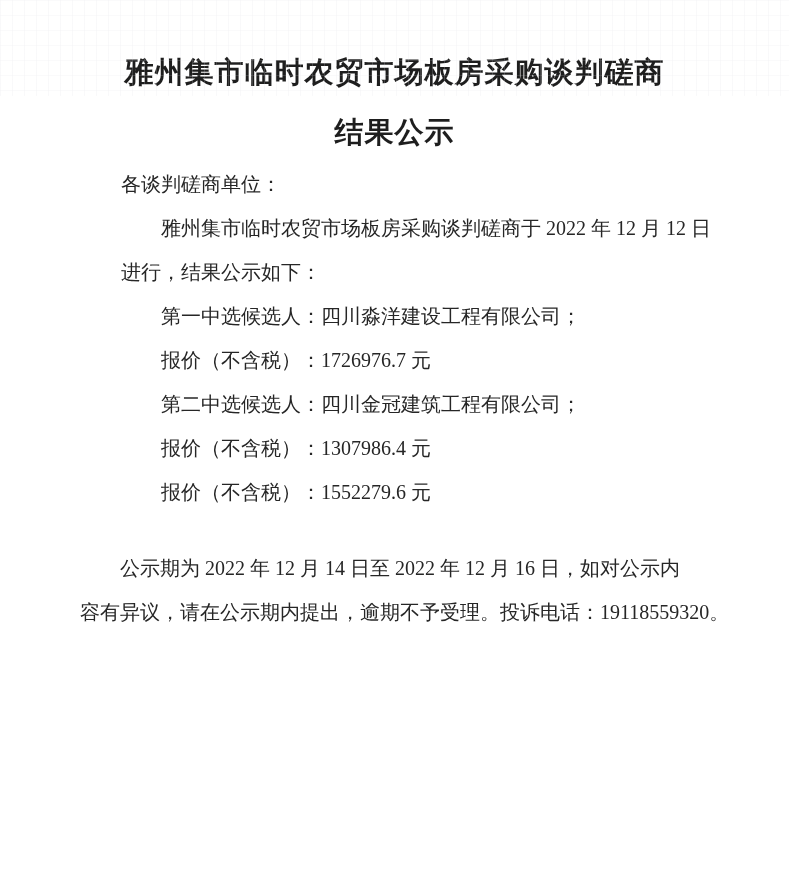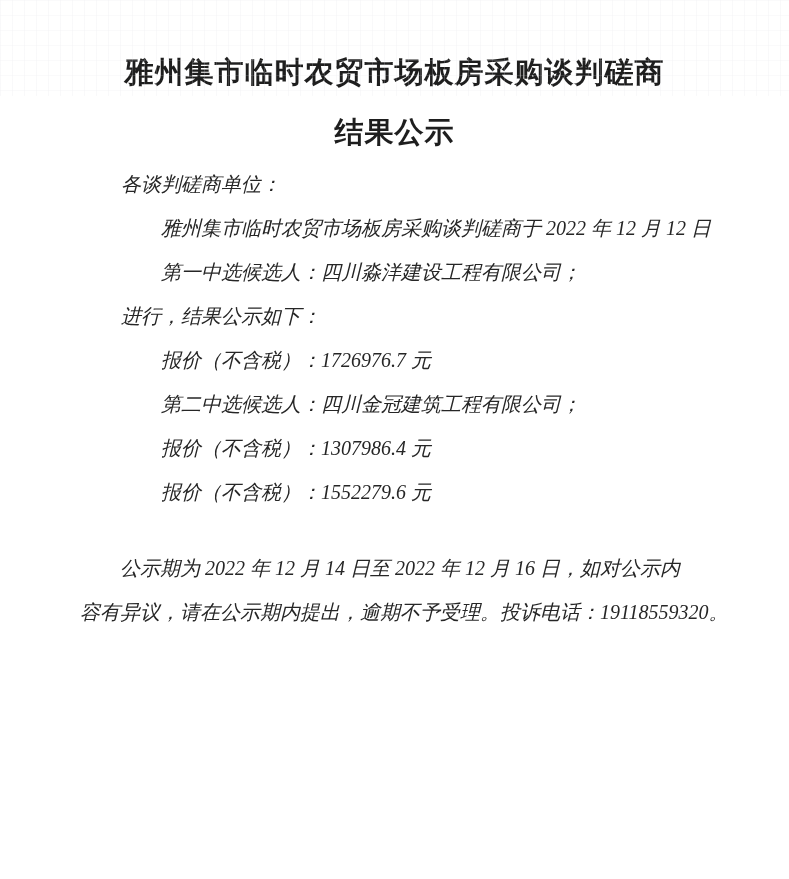--- a/index.html
+++ b/index.html
@@ -36,21 +36,21 @@
     color:#1e1e1e;
   }
 
   .body-block {
     margin-top:0;
     padding-left:121px;
     font-size:20px;
     line-height:44px;
     color:#262626;
   }
-  .body-line { white-space:nowrap;font-style:italic; }
+  .body-line { white-space:nowrap; }
   .body-line.indent { padding-left:40px; }
 
   .closing-block {
     margin-top:32px;
     padding-left:80px;
     font-size:20px;
     line-height:44px;
     color:#262626;
   }
 
@@ -99,22 +99,22 @@
   <div class="grid-texture"></div>
 
   <div class="title-block">
     <div>雅州集市临时农贸市场板房采购谈判磋商</div>
     <div>结果公示</div>
   </div>
 
   <div class="body-block">
     <div class="body-line">各谈判磋商单位：</div>
     <div class="body-line indent">雅州集市临时农贸市场板房采购谈判磋商于 2022 年 12 月 12 日</div>
+    <div class="body-line">进行，结果公示如下：</div>
     <div class="body-line indent">第一中选候选人：四川淼洋建设工程有限公司；</div>
-    <div class="body-line">进行，结果公示如下：</div>
     <div class="body-line indent">报价（不含税）：1726976.7 元</div>
     <div class="body-line indent">第二中选候选人：四川金冠建筑工程有限公司；</div>
     <div class="body-line indent">报价（不含税）：1307986.4 元</div>
     <div class="body-line indent">报价（不含税）：1552279.6 元</div>
   </div>
 
   <div class="closing-block">
     <div class="body-line indent">公示期为 2022 年 12 月 14 日至 2022 年 12 月 16 日，如对公示内</div>
     <div class="body-line">容有异议，请在公示期内提出，逾期不予受理。投诉电话：19118559320。</div>
   </div>

